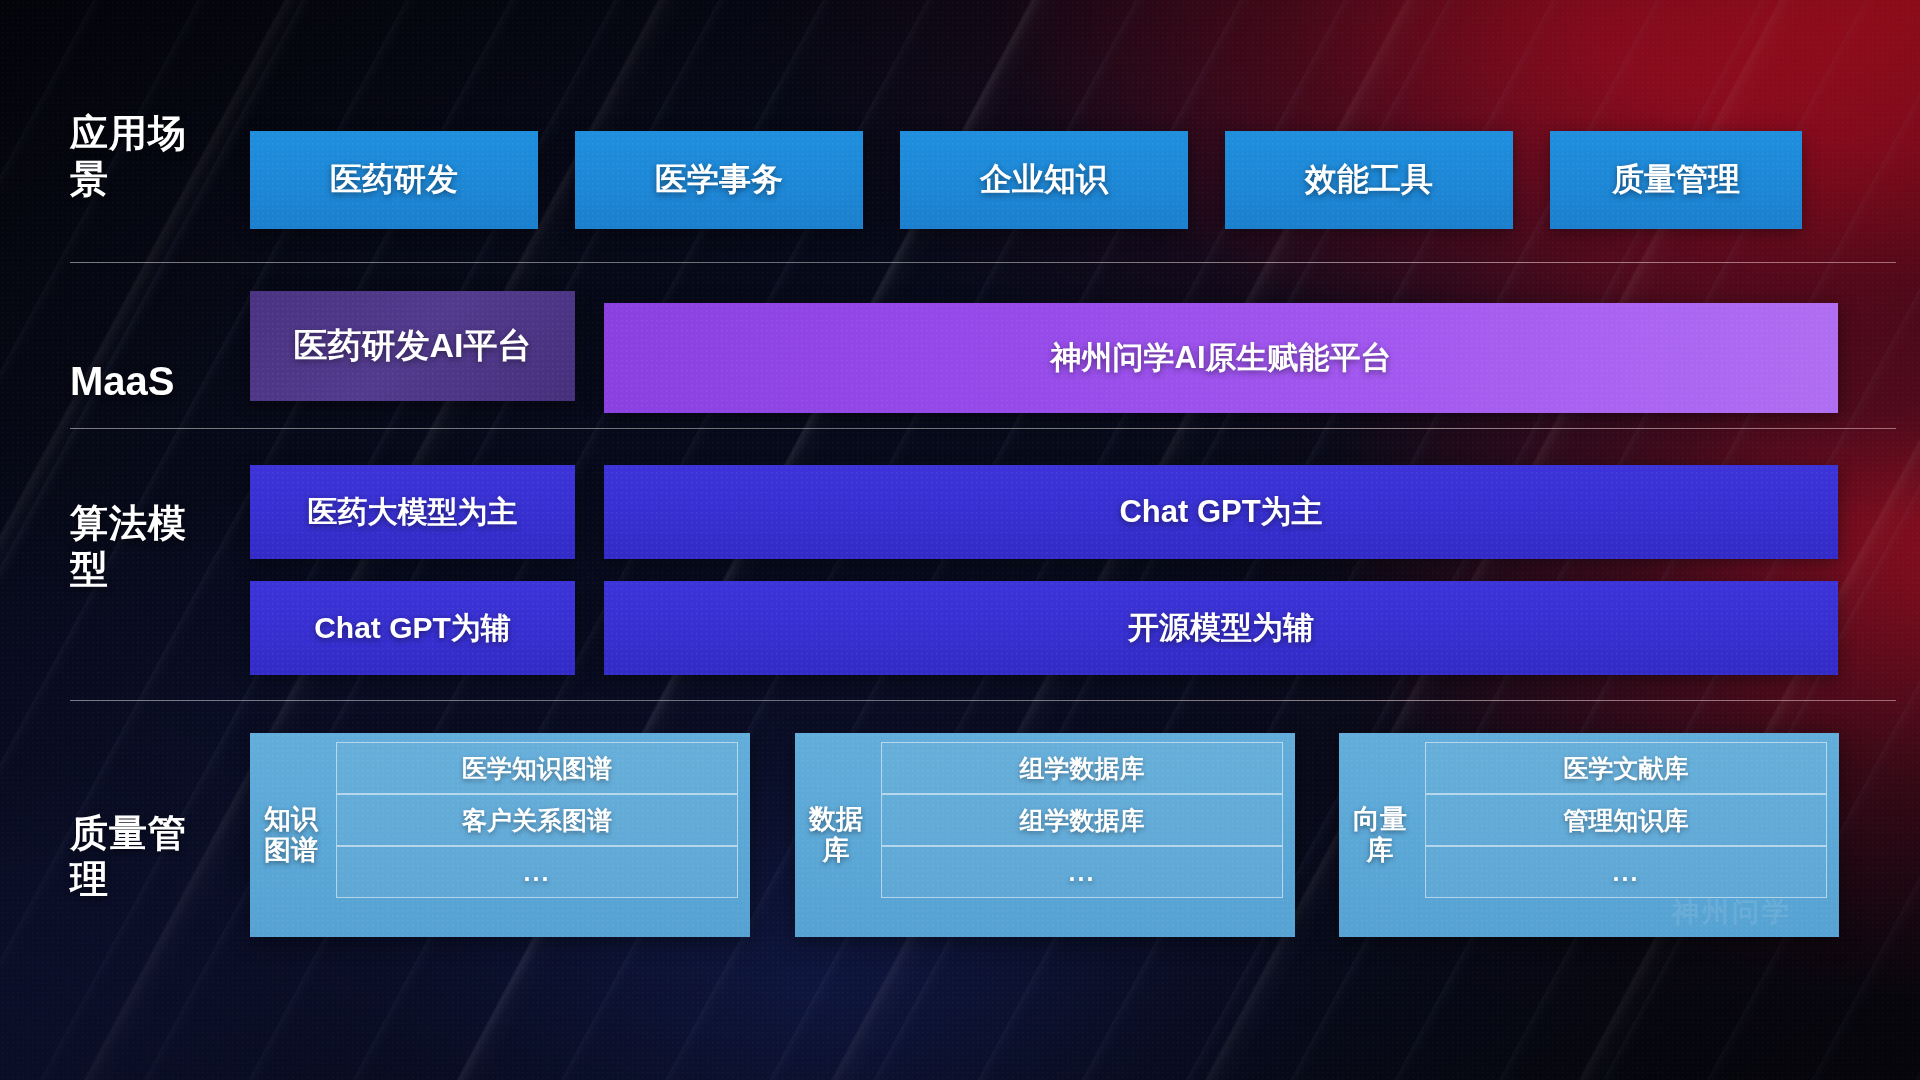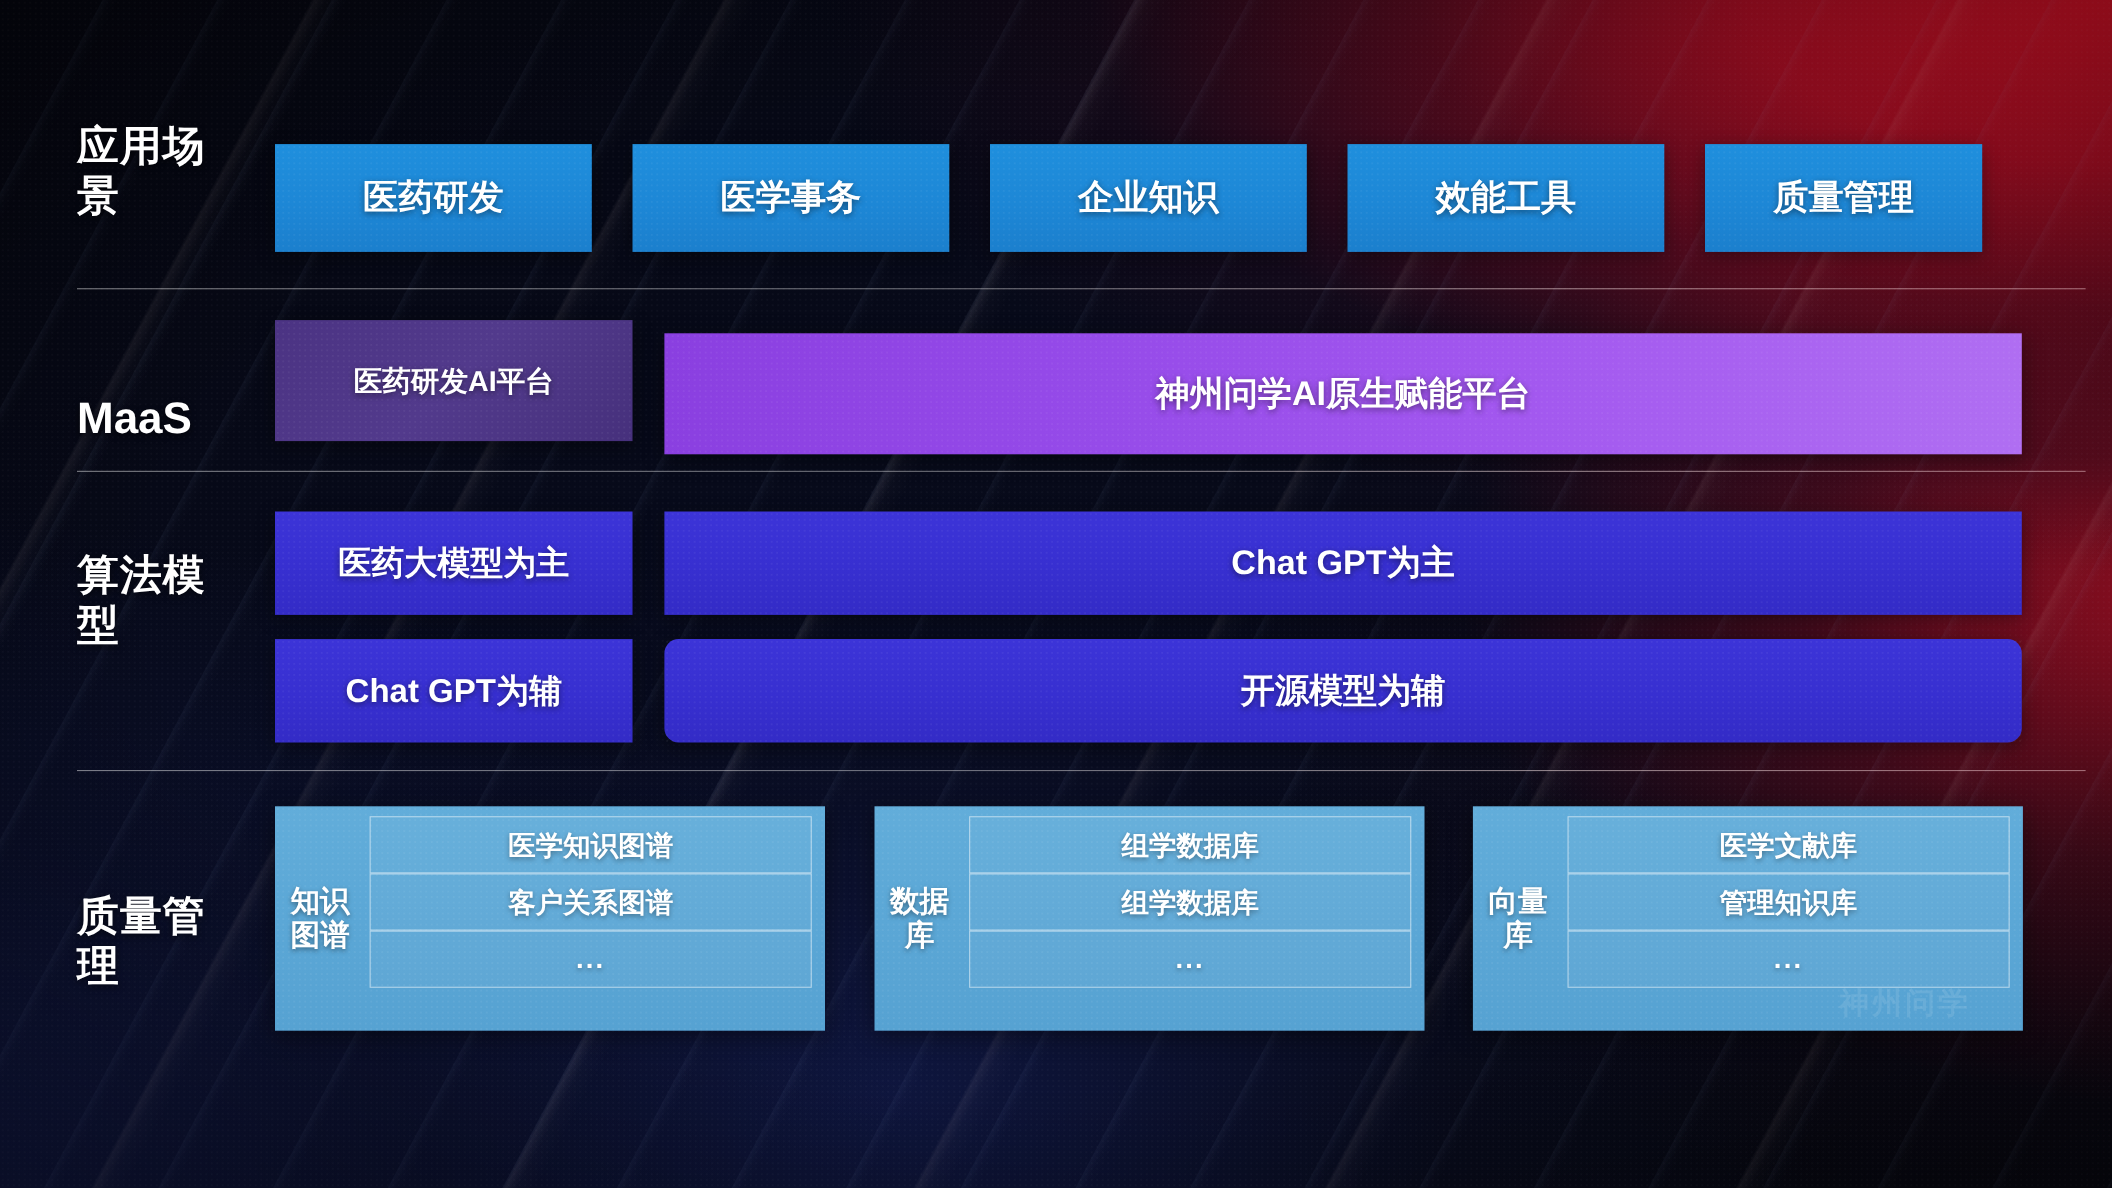--- a/index.html
+++ b/index.html
@@ -90,21 +90,21 @@
   .box .lbl{position:relative;z-index:2;}
 
   
   .app-box{
     height:98px;font-size:32px;
     background:linear-gradient(180deg,#1f8fdd 0%,#1d87d6 55%,#1b7fcd 100%);
     box-shadow:0 4px 16px rgba(0,0,0,.38);
   }
   
   .maas-left{
-    height:110px;font-size:26px;
+    height:110px;font-size:34px;
     background:linear-gradient(135deg,#4b3383 0%,#523a8c 50%,#46307c 100%);
     box-shadow:0 4px 16px rgba(0,0,0,.40);
   }
   .maas-right{
     height:110px;font-size:31px;
     background:linear-gradient(95deg,#8a3fe0 0%,#9449e8 28%,#a257ef 62%,#b06ef2 100%);
     box-shadow:0 4px 18px rgba(0,0,0,.40);
     margin-top:12px;
   }
   
@@ -216,21 +216,21 @@
       <span class="lbl">医药大模型为主</span>
     </div>
     <div class="box alg-box wide" style="left:604px;top:465px;width:1234px;">
       <span class="tex"></span>
       <span class="lbl">Chat GPT为主</span>
     </div>
     <div class="box alg-box" style="left:250px;top:581px;width:325px;">
       <span class="tex"></span>
       <span class="lbl">Chat GPT为辅</span>
     </div>
-    <div class="box alg-box wide" style="left:604px;top:581px;width:1234px;border-radius:13px;">
+    <div class="box alg-box wide" style="left:604px;top:581px;width:1234px;">
       <span class="tex"></span>
       <span class="lbl">开源模型为辅</span>
     </div>
 
     <div class="divider" style="top:700px;"></div>
 
     <div class="rowlabel cn" style="top:810px;">质量管理</div>
 
     <div class="kcard" style="left:250px;top:733px;width:500px;">
       <span class="tex"></span>

